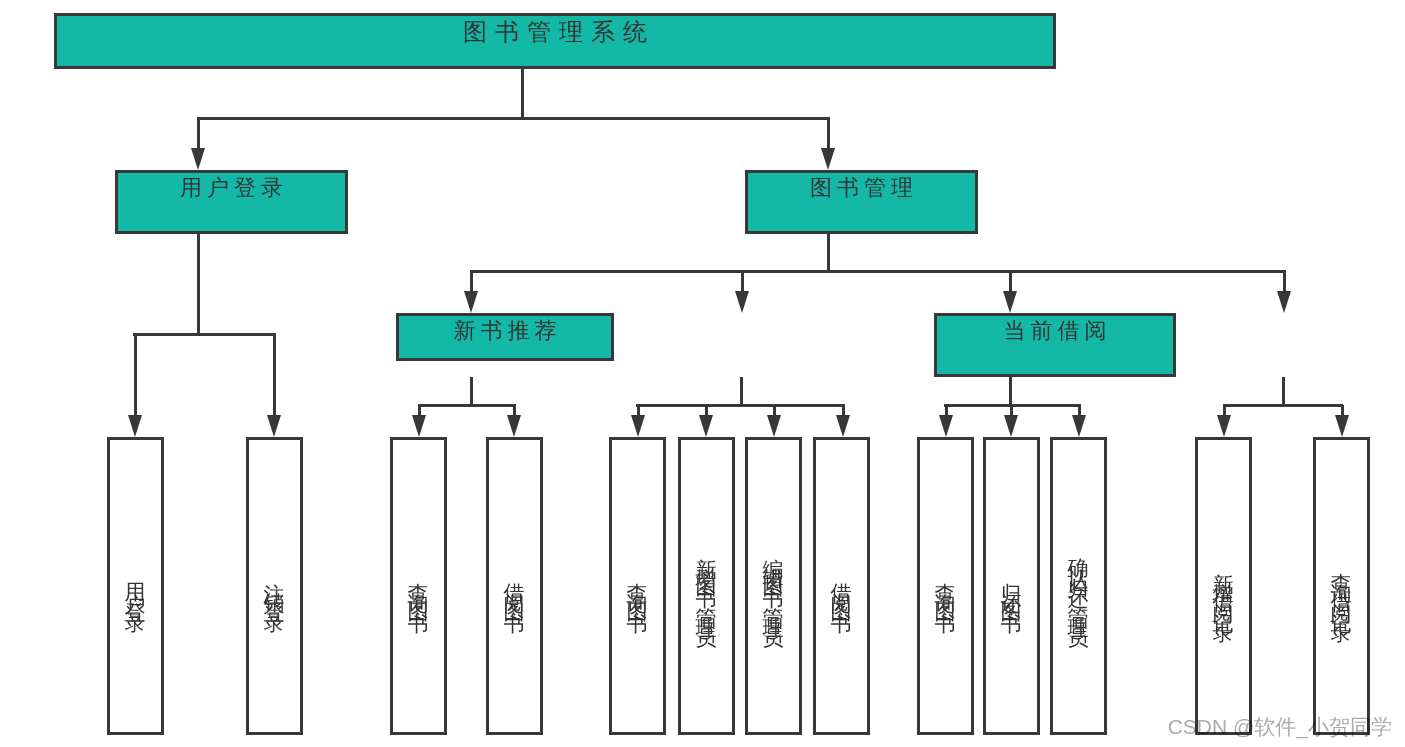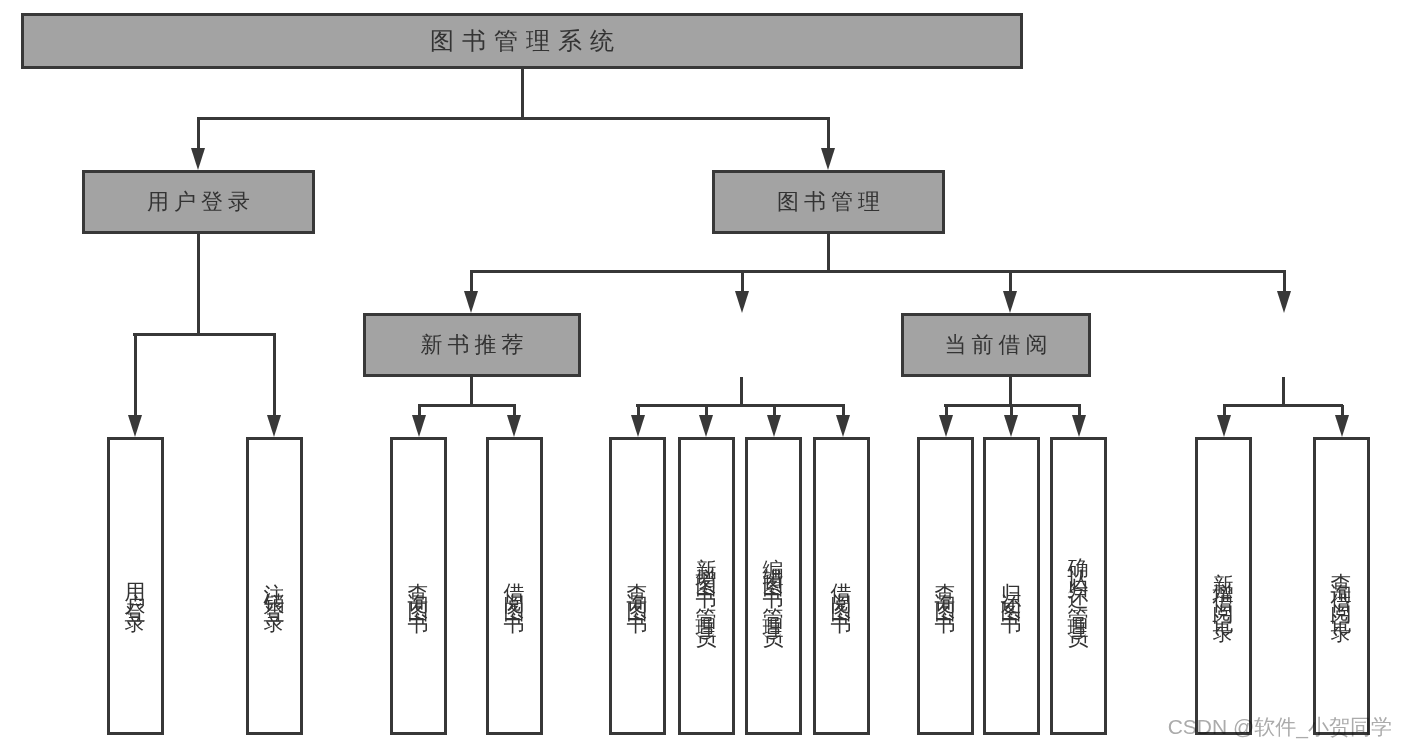--- a/index.html
+++ b/index.html
@@ -1,22 +1,22 @@
 <!DOCTYPE html>
 <html><head>
 <meta charset="utf-8">
 <style>
   html,body{margin:0;padding:0;background:#ffffff;}
   .canvas{
     position:relative;width:1405px;height:747px;background:#ffffff;overflow:hidden;
     font-family:"Liberation Sans","DejaVu Sans",sans-serif;color:#333333;
   }
   .box{
-    position:absolute;box-sizing:border-box;background:#a3a3a3;
-    border:3px solid #383838;display:flex;align-items:center;justify-content:center;
+    position:absolute;box-sizing:border-box;background:#14b8a6;
+    border:3px solid #383838;display:flex;align-items:flex-start;justify-content:center;margin-left:33px;
   }
   .hbox{font-size:22px;letter-spacing:5px;text-indent:5px;white-space:nowrap;}
   .rootbox{font-size:24px;letter-spacing:8px;text-indent:8px;}
   .leaf{
     position:absolute;box-sizing:border-box;background:#ffffff;
     border:3px solid #383838;top:437px;height:298px;width:57px;
     display:flex;align-items:center;justify-content:center;
     writing-mode:vertical-rl;text-orientation:mixed;
     font-size:21px;letter-spacing:10px;line-height:1.0;color:#333333;
   }
@@ -40,24 +40,24 @@
     <span>图书管理系统</span>
   </div>
 
   <div class="box hbox" style="left:82px;top:170px;width:233px;height:64px;">
     <span>用户登录</span>
   </div>
   <div class="box hbox" style="left:712px;top:170px;width:233px;height:64px;">
     <span>图书管理</span>
   </div>
 
-  <div class="box hbox" style="left:363px;top:313px;width:218px;height:64px;">
+  <div class="box hbox" style="left:363px;top:313px;width:218px;height:48px;">
     <span>新书推荐</span>
   </div>
-  <div class="box hbox" style="left:901px;top:313px;width:190px;height:64px;">
+  <div class="box hbox" style="left:901px;top:313px;width:242px;height:64px;">
     <span>当前借阅</span>
   </div>
 
   <div class="leaf" style="left:107px;">
     <span>用户登录</span>
   </div>
   <div class="leaf" style="left:246px;">
     <span>注销登录</span>
   </div>
 

